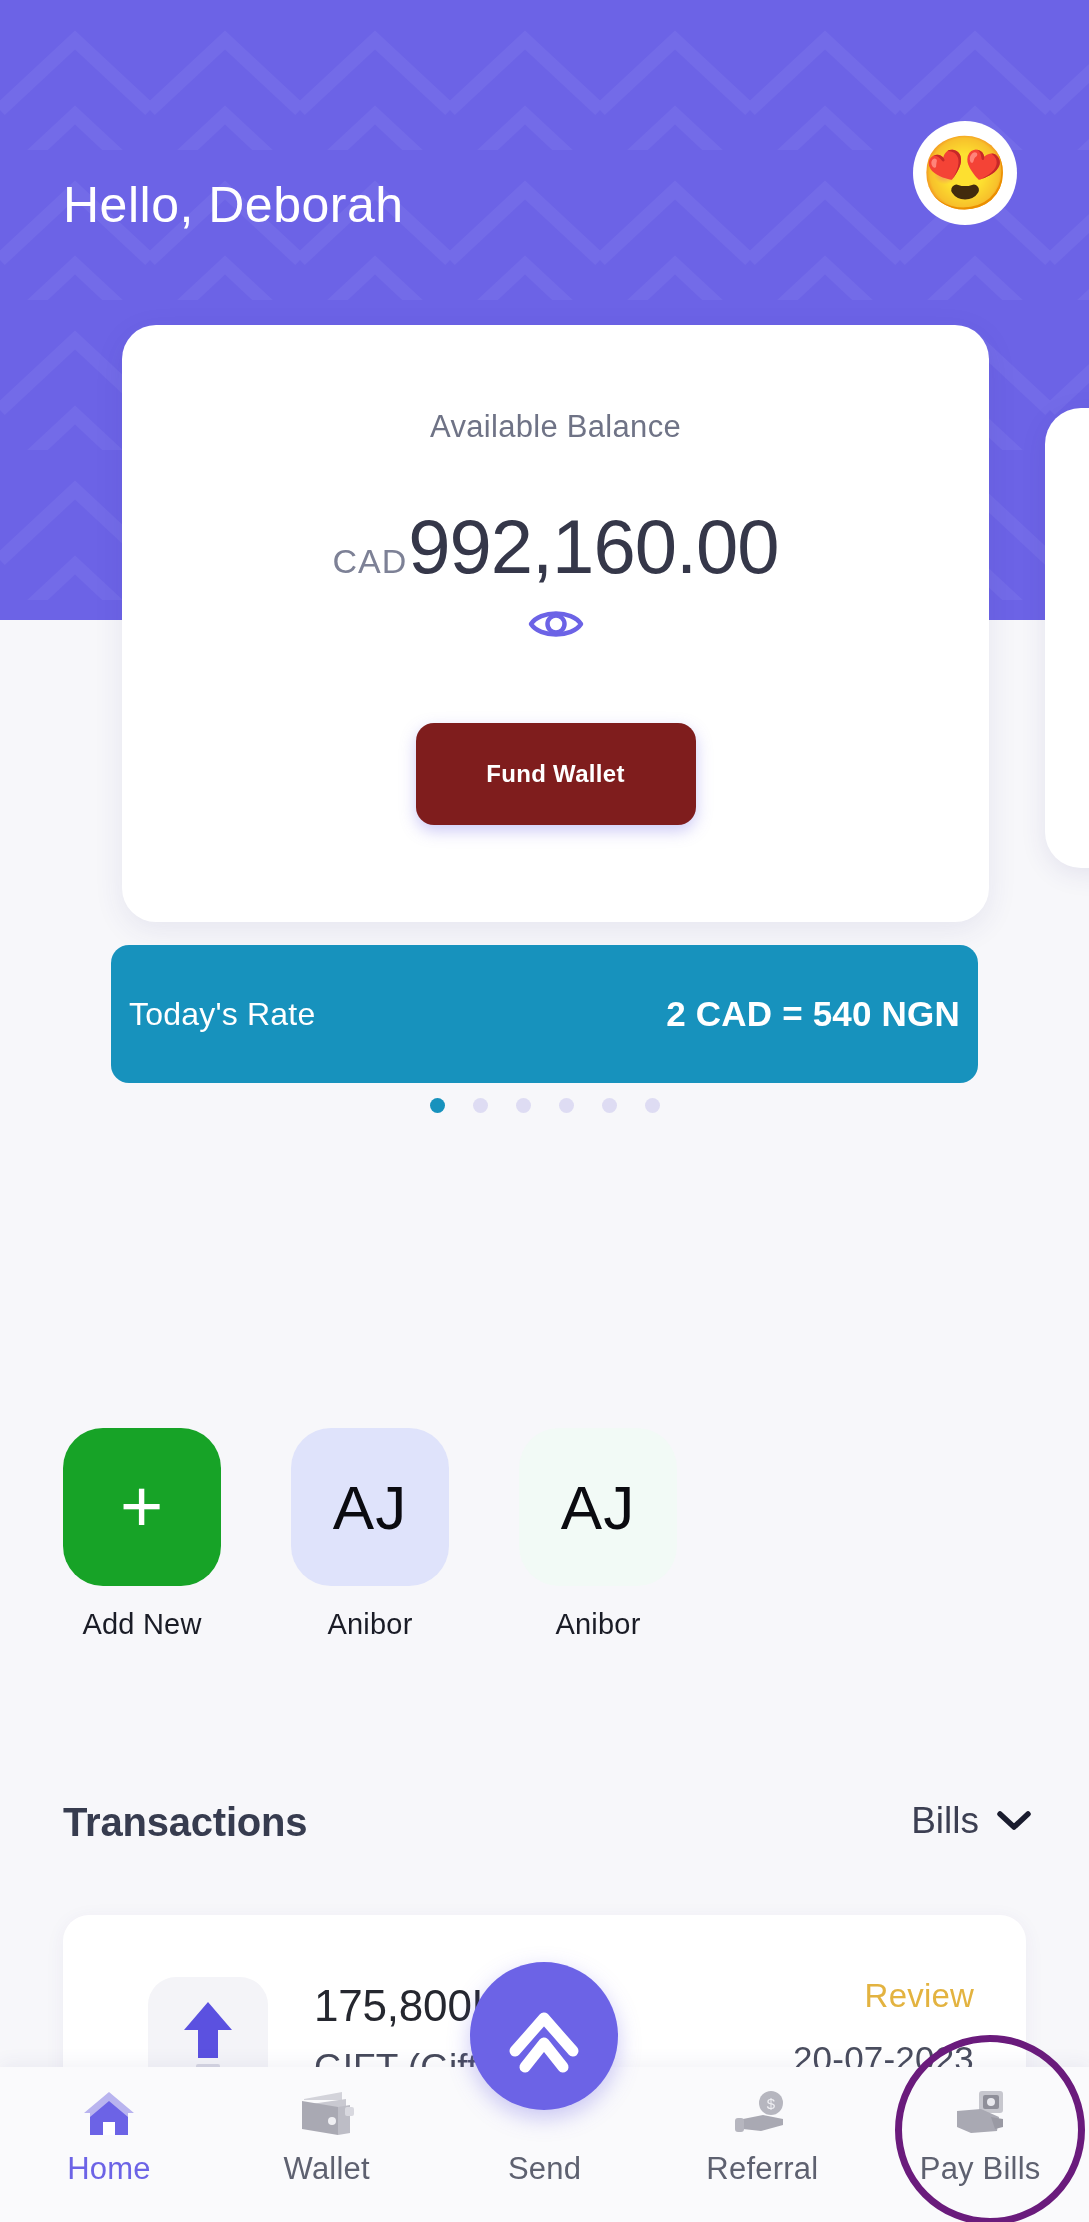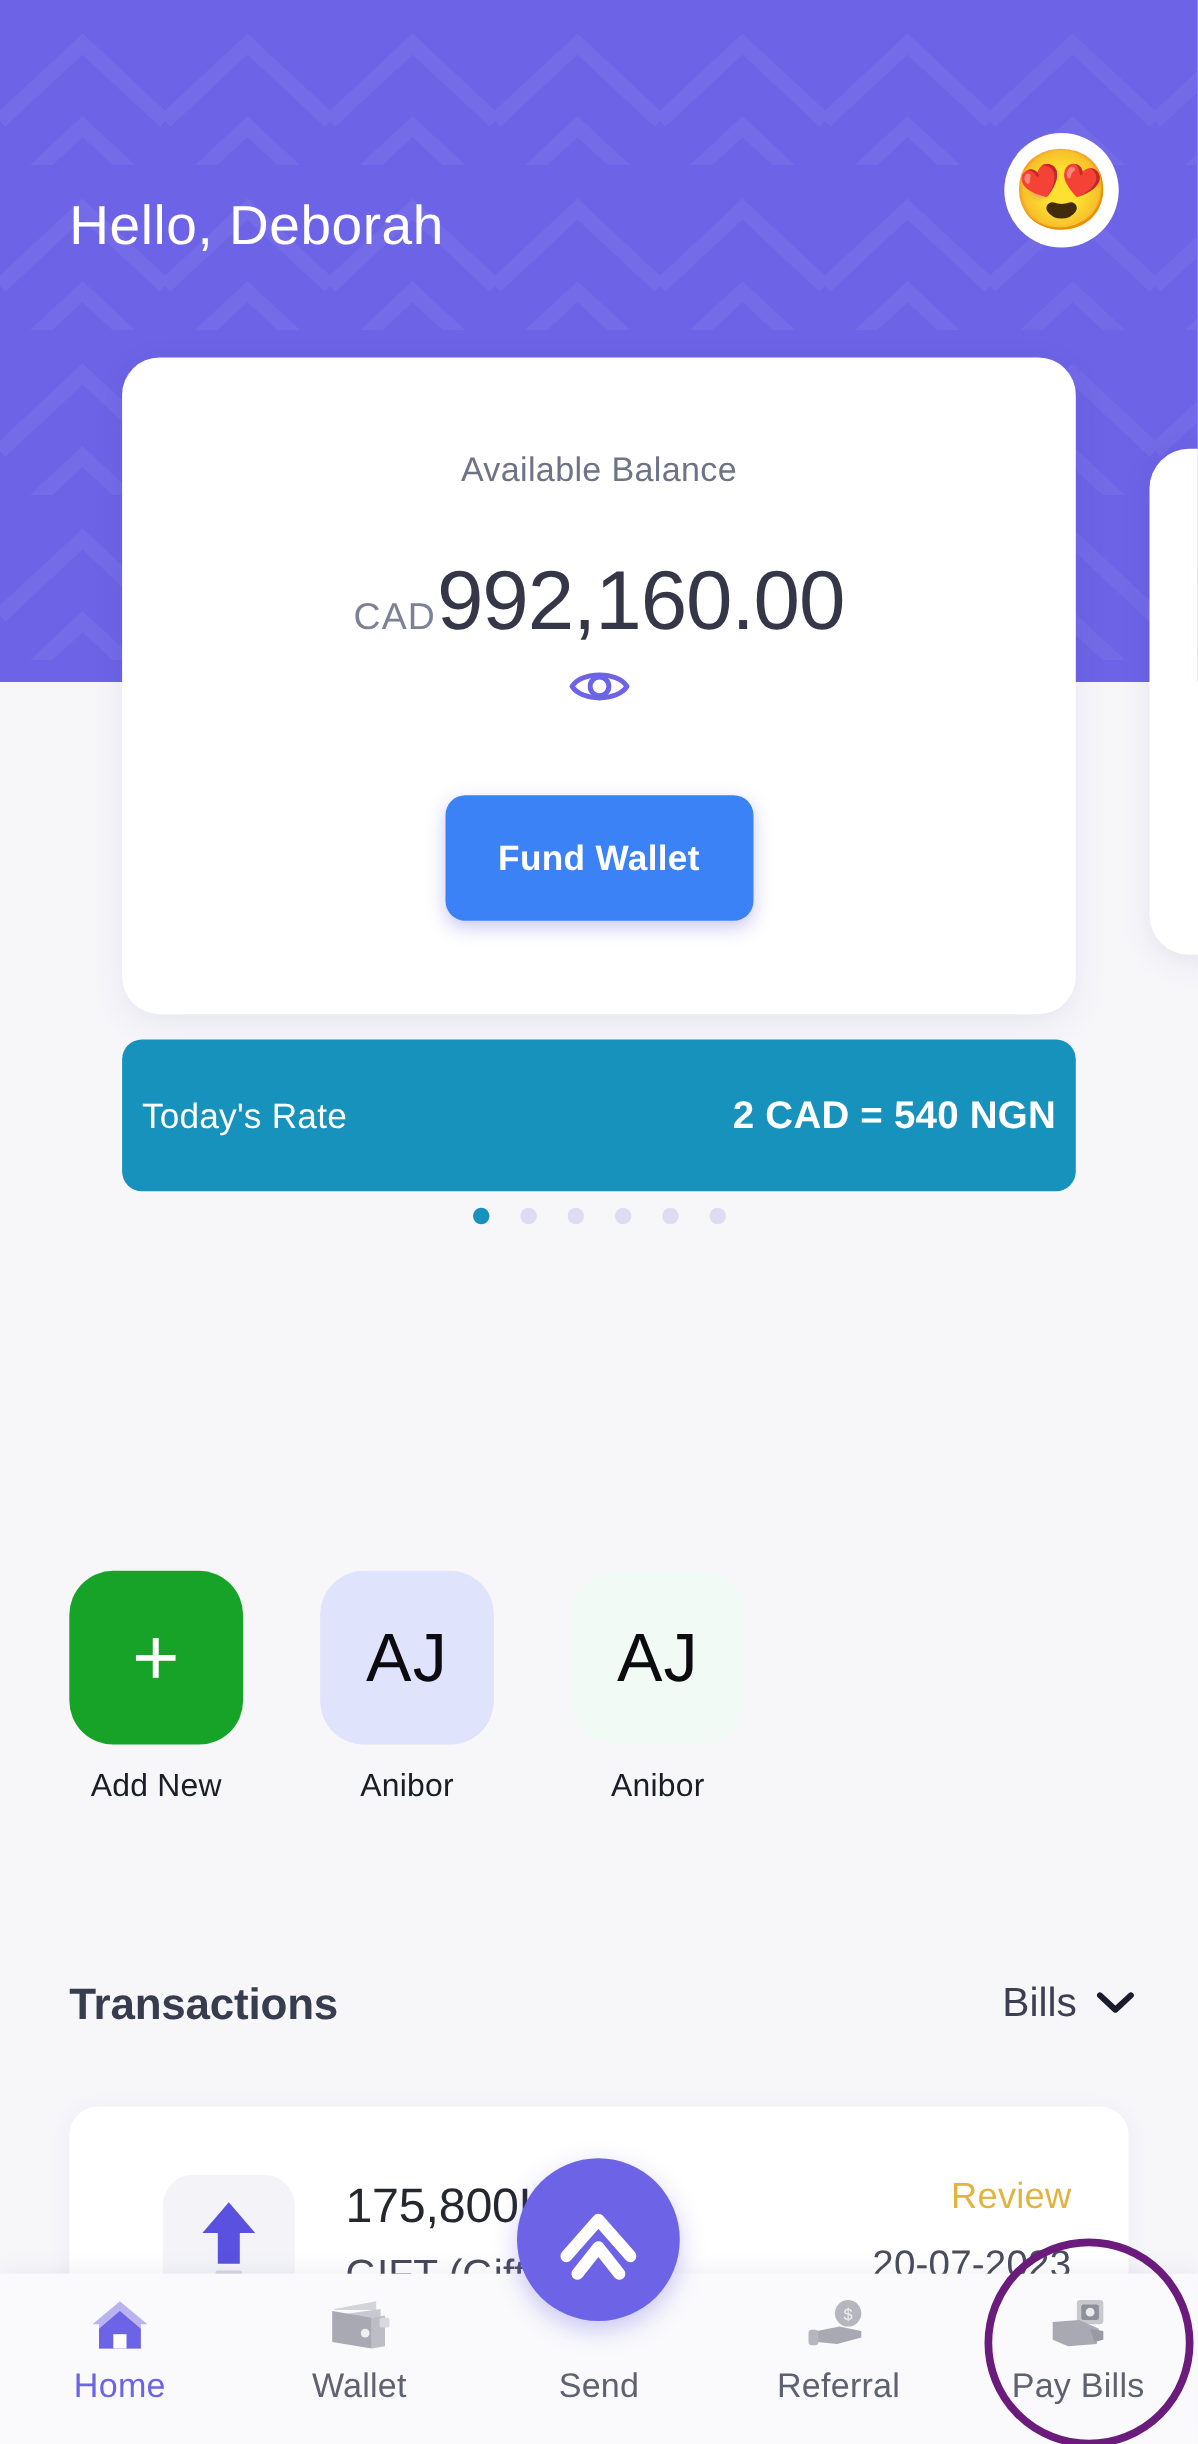--- a/index.html
+++ b/index.html
@@ -70,21 +70,21 @@
     width: 120px;
     height: 460px;
     background: #ffffff;
     border-radius: 36px 0 0 36px;
     box-shadow: 0 6px 26px rgba(60,50,130,0.10);
   }
 
   
   .balance-card {
     position: absolute;
-    left: 111px;
+    left: 122px;
     top: 325px;
     width: 867px;
     height: 597px;
     background: #ffffff;
     border-radius: 34px;
     box-shadow: 0 8px 30px rgba(60,50,130,0.09);
     z-index: 3;
     padding-left: 47px;
   }
   .balance-label {
@@ -123,27 +123,27 @@
     left: 0; right: 0;
     display: flex;
     justify-content: center;
   }
   .fund-btn {
     position: absolute;
     top: 398px;
     left: 50%;
     transform: translateX(-50%);
     width: 280px;
-    height: 114px;
+    height: 102px;
     border: none;
     border-radius: 18px;
-    background: #3b82f6;
+    background: #7f1d1d;
     color: #ffffff;
     font-family: "Liberation Sans", sans-serif;
-    font-size: 32px;
+    font-size: 24px;
     font-weight: bold;
     letter-spacing: 0.3px;
     cursor: pointer;
     box-shadow: 0 6px 16px rgba(108,99,230,0.34);
   }
 
   
   .rate-bar {
     position: absolute;
     left: 111px;

